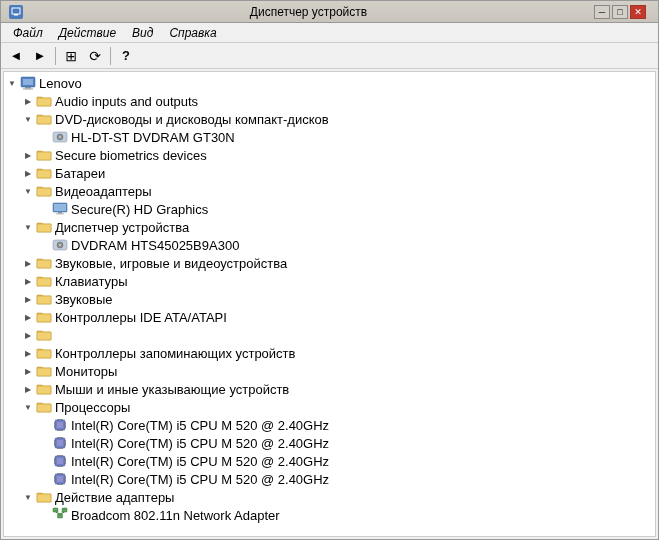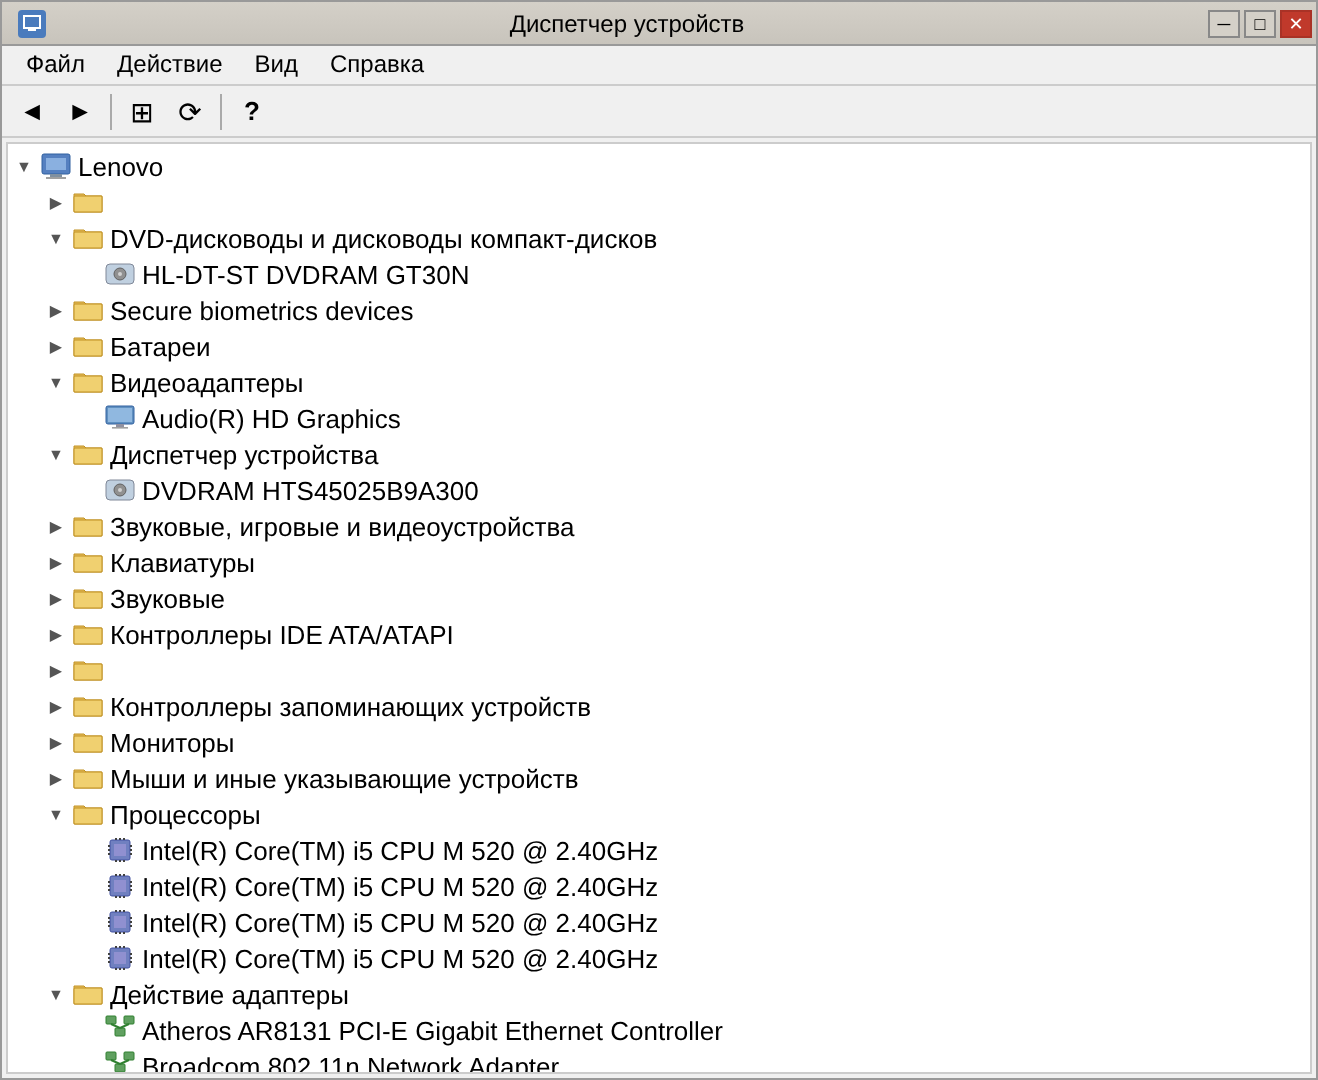--- a/index.html
+++ b/index.html
@@ -18,21 +18,21 @@
       display: flex;
       flex-direction: column;
       background: #f0f0f0;
     }
     .title-bar {
       background: linear-gradient(to bottom, #d4d0c8, #c8c4bc);
       height: 22px;
       display: flex;
       align-items: center;
       justify-content: space-between;
-      padding: 0 2px 0 8px;
+      padding: 0 12px 0 8px;
       border-bottom: 1px solid #999;
     }
     .title-bar-text {
       flex: 1;
       text-align: center;
       font-size: 12px;
       color: #000;
     }
     .title-bar-controls {
       display: flex;
@@ -48,22 +48,24 @@
       align-items: center;
       justify-content: center;
       cursor: pointer;
       color: #000;
     }
     .title-btn.close { background: #c0392b; color: white; border-color: #a93226; }
     .menu-bar {
       background: #f0f0f0;
       height: 20px;
       display: flex;
+      align-items: center;
       padding: 0 4px;
       border-bottom: 1px solid #ccc;
+      font-style: italic;
     }
     .menu-item {
       padding: 2px 8px;
       font-size: 12px;
       cursor: pointer;
     }
     .toolbar {
       background: #f0f0f0;
       height: 26px;
       display: flex;
@@ -189,20 +191,21 @@
         </div>
         <div class="tree-item">
           <span class="tree-indent"></span>
           <span class="expand-icon" style="font-size:8px;color:#555;">▶</span>
           <span class="item-icon">
             <svg width="16" height="16" viewBox="0 0 16 16">
               <path d="M1 4 L1 13 L15 13 L15 5 L7 5 L6 4 Z" fill="#e8c060" stroke="#c09020" stroke-width="0.5"></path>
               <rect x="1" y="5" width="14" height="8" rx="0.5" fill="#f0d070" stroke="#c09020" stroke-width="0.5"></rect>
             </svg>
           </span>
+          <span class="item-label">Audio inputs and outputs</span>
         </div>
         <div class="tree-item">
           <span class="tree-indent"></span>
           <span class="expand-icon" style="font-size:8px;color:#555;">▼</span>
           <span class="item-icon">
             <svg width="16" height="16" viewBox="0 0 16 16">
               <path d="M1 4 L1 13 L15 13 L15 5 L7 5 L6 4 Z" fill="#e8c060" stroke="#c09020" stroke-width="0.5"></path>
               <rect x="1" y="5" width="14" height="8" rx="0.5" fill="#f0d070" stroke="#c09020" stroke-width="0.5"></rect>
             </svg>
           </span>
@@ -259,21 +262,21 @@
           <span class="tree-indent"></span>
           <span class="expand-icon"></span>
           <span class="item-icon">
             <svg width="16" height="16" viewBox="0 0 16 16">
               <rect x="1" y="2" width="14" height="9" rx="1" fill="#6090c0" stroke="#3060a0" stroke-width="0.5"></rect>
               <rect x="2" y="3" width="12" height="7" fill="#90b8e0"></rect>
               <rect x="6" y="11" width="4" height="1.5" fill="#9090a0"></rect>
               <rect x="4" y="12.5" width="8" height="0.8" fill="#a0a0a0"></rect>
             </svg>
           </span>
-          <span class="item-label">Audio(R) HD Graphics</span>
+          <span class="item-label">Secure(R) HD Graphics</span>
         </div>
         <div class="tree-item">
           <span class="tree-indent"></span>
           <span class="expand-icon" style="font-size:8px;color:#555;">▼</span>
           <span class="item-icon">
             <svg width="16" height="16" viewBox="0 0 16 16">
               <path d="M1 4 L1 13 L15 13 L15 5 L7 5 L6 4 Z" fill="#e8c060" stroke="#c09020" stroke-width="0.5"></path>
               <rect x="1" y="5" width="14" height="8" rx="0.5" fill="#f0d070" stroke="#c09020" stroke-width="0.5"></rect>
             </svg>
           </span>
@@ -503,32 +506,17 @@
           <span class="expand-icon"></span>
           <span class="item-icon">
             <svg width="16" height="16" viewBox="0 0 16 16">
               <rect x="1" y="1" width="5" height="4" rx="0.5" fill="#60a060" stroke="#308030" stroke-width="0.5"></rect>
               <rect x="10" y="1" width="5" height="4" rx="0.5" fill="#60a060" stroke="#308030" stroke-width="0.5"></rect>
               <rect x="5.5" y="7" width="5" height="4" rx="0.5" fill="#60a060" stroke="#308030" stroke-width="0.5"></rect>
               <line x1="3.5" y1="5" x2="8" y2="7" stroke="#308030" stroke-width="1"></line>
               <line x1="12.5" y1="5" x2="8" y2="7" stroke="#308030" stroke-width="1"></line>
             </svg>
           </span>
-          <span class="item-label">Atheros AR8131 PCI-E Gigabit Ethernet Controller</span>
-        </div>
-        <div class="tree-item">
-          <span class="tree-indent"></span>
-          <span class="tree-indent"></span>
-          <span class="expand-icon"></span>
-          <span class="item-icon">
-            <svg width="16" height="16" viewBox="0 0 16 16">
-              <rect x="1" y="1" width="5" height="4" rx="0.5" fill="#60a060" stroke="#308030" stroke-width="0.5"></rect>
-              <rect x="10" y="1" width="5" height="4" rx="0.5" fill="#60a060" stroke="#308030" stroke-width="0.5"></rect>
-              <rect x="5.5" y="7" width="5" height="4" rx="0.5" fill="#60a060" stroke="#308030" stroke-width="0.5"></rect>
-              <line x1="3.5" y1="5" x2="8" y2="7" stroke="#308030" stroke-width="1"></line>
-              <line x1="12.5" y1="5" x2="8" y2="7" stroke="#308030" stroke-width="1"></line>
-            </svg>
-          </span>
           <span class="item-label">Broadcom 802.11n Network Adapter</span>
         </div>
       </div>
   </div>
 </div>
 
 </body></html>

